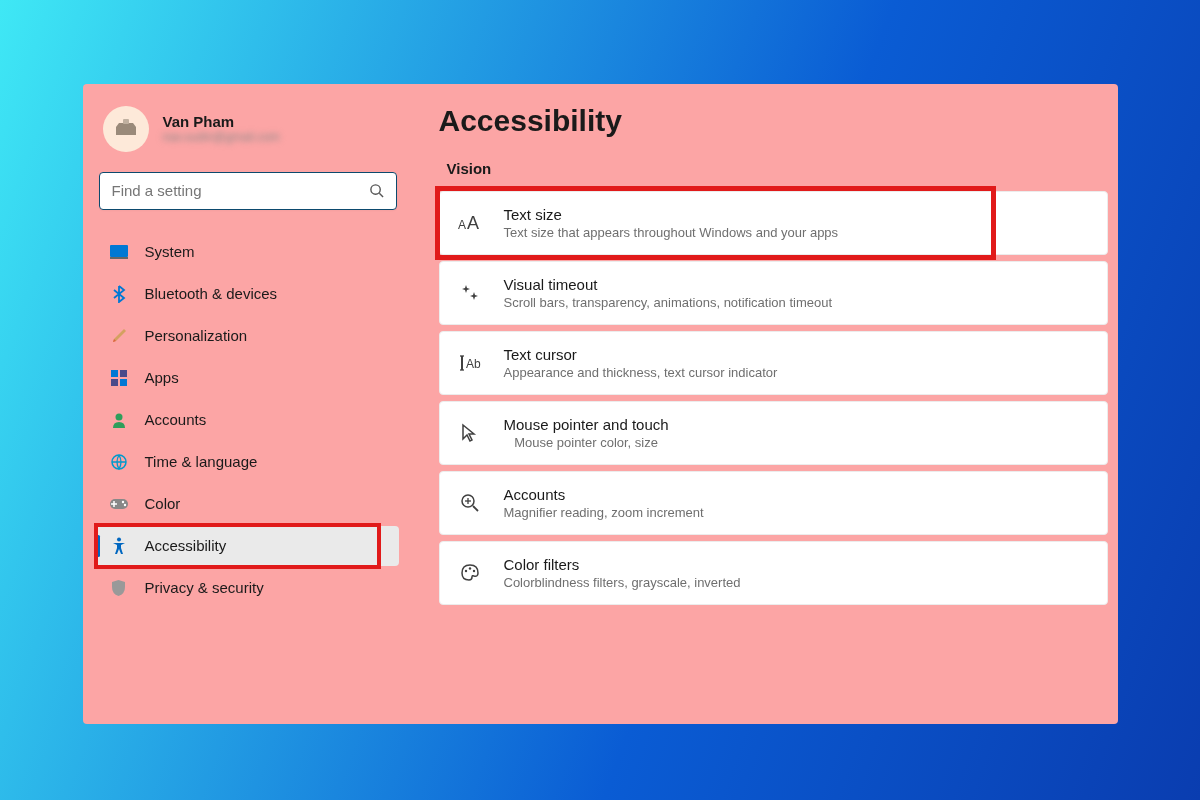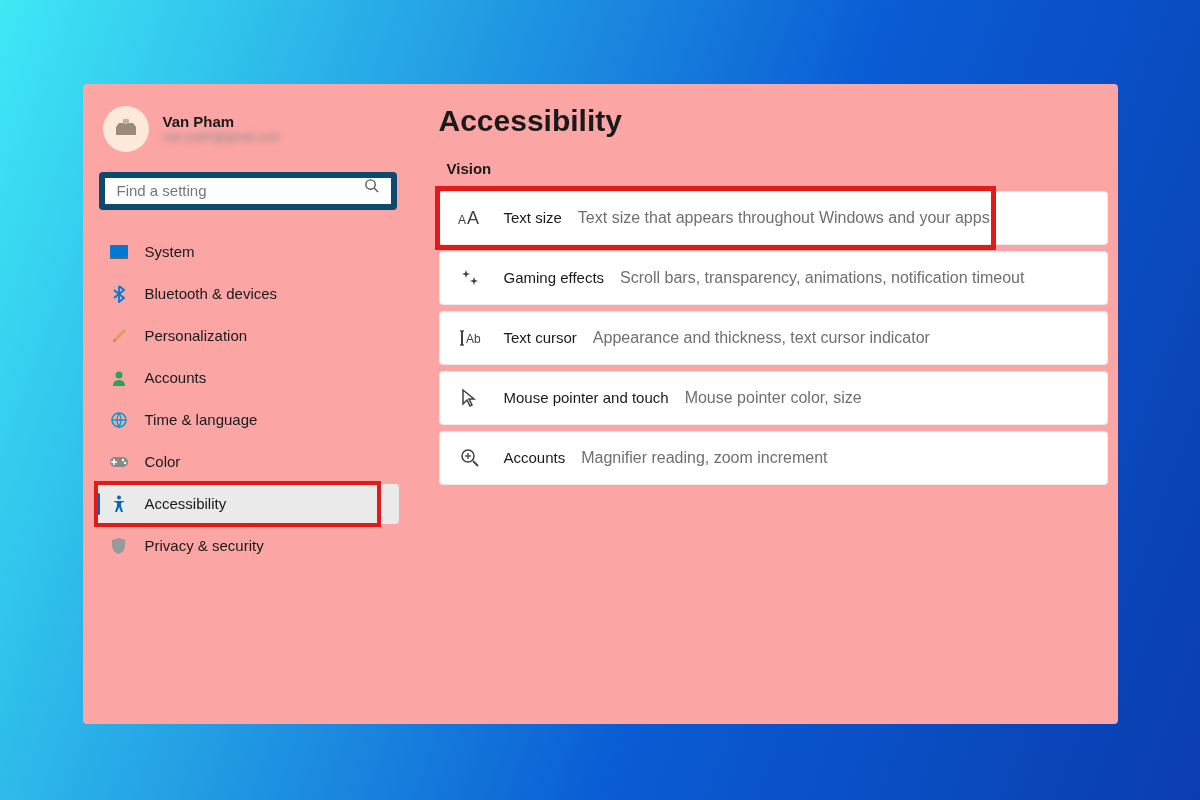--- a/index.html
+++ b/index.html
@@ -59,24 +59,25 @@
       color: #1a1a1a;
     }
     .profile-email {
       font-size: 12px;
       color: #888;
       filter: blur(3px);
       user-select: none;
     }
     .search-box {
       background: #ffffff;
-      border: 6px solid #0c4a6e;
+      border: 1px solid #0c4a6e;
       border-radius: 4px;
       height: 38px;
       display: flex;
+      align-items: center;
       padding: 0 12px;
       margin: 6px 2px 22px 2px;
       box-shadow: 0 1px 2px rgba(0,0,0,0.03);
     }
     .search-input {
       flex: 1;
       border: none;
       outline: none;
       font-size: 15px;
       color: #555;
@@ -166,28 +167,29 @@
     }
     .card-icon {
       width: 24px;
       height: 24px;
       display: flex;
       align-items: center;
       justify-content: center;
       color: #404040;
       font-size: 18px;
     }
-    .card-text { display: flex; flex-direction: row; gap: 16px; }
+    .card-text { display: flex; flex-direction: column; gap: 2px; }
     .card-title {
       font-size: 15px;
       color: #1a1a1a;
     }
     .card-desc {
-      font-size: 16px;
+      font-size: 13px;
       color: #6f6f6f;
+      text-align: center;
     }
     .hl-red-card {
       position: absolute;
       left: -4px;
       right: 112px;
       top: -5px;
       bottom: -5px;
       border: 5px solid #e11a1a;
       pointer-events: none;
     }
@@ -247,20 +249,31 @@
       <div class="nav-item">
         <span class="nav-icon">
           <svg width="18" height="18" viewBox="0 0 18 18">
               <path d="M14 2 L16 4 L6 14 L3 15 L4 12 Z" fill="#d4a060"></path>
               <path d="M3 15 L4 12 L6 14 Z" fill="#e06040"></path>
             </svg>
         </span>
         <span>Personalization</span>
       </div>
 
+      <div class="nav-item">
+        <span class="nav-icon">
+          <svg width="16" height="16" viewBox="0 0 16 16">
+              <rect x="0" y="0" width="7" height="7" fill="#0078d4"></rect>
+              <rect x="9" y="0" width="7" height="7" fill="#4a4a8a"></rect>
+              <rect x="0" y="9" width="7" height="7" fill="#4a4a8a"></rect>
+              <rect x="9" y="9" width="7" height="7" fill="#0078d4"></rect>
+            </svg>
+        </span>
+        <span>Apps</span>
+      </div>
 
       <div class="nav-item">
         <span class="nav-icon">
           <svg width="16" height="16" viewBox="0 0 16 16">
               <circle cx="8" cy="5" r="3.5" fill="#2e9e5b"></circle>
               <path d="M2 16 Q2 10 8 10 Q14 10 14 16 Z" fill="#2e9e5b"></path>
             </svg>
         </span>
         <span>Accounts</span>
       </div>
@@ -335,21 +348,21 @@
       </div>
 
       <div class="card">
         <span class="card-icon">
           <svg width="20" height="20" viewBox="0 0 20 20">
               <path d="M6 2 L7 5 L10 6 L7 7 L6 10 L5 7 L2 6 L5 5 Z" fill="#404040"></path>
               <path d="M14 9 L15 12 L18 13 L15 14 L14 17 L13 14 L10 13 L13 12 Z" fill="#404040"></path>
             </svg>
         </span>
         <div class="card-text">
-          <span class="card-title">Gaming effects</span>
+          <span class="card-title">Visual timeout</span>
           <span class="card-desc">Scroll bars, transparency, animations, notification timeout</span>
         </div>
       </div>
 
       <div class="card">
         <span class="card-icon">
           <svg width="22" height="18" viewBox="0 0 22 18">
               <line x1="3" y1="2" x2="3" y2="16" stroke="#404040" stroke-width="2"></line>
               <line x1="1" y1="2" x2="5" y2="2" stroke="#404040" stroke-width="1.3"></line>
               <line x1="1" y1="16" x2="5" y2="16" stroke="#404040" stroke-width="1.3"></line>
@@ -382,16 +395,30 @@
               <line x1="5" y1="8" x2="11" y2="8" stroke="#404040" stroke-width="1.3"></line>
               <line x1="8" y1="5" x2="8" y2="11" stroke="#404040" stroke-width="1.3"></line>
             </svg>
         </span>
         <div class="card-text">
           <span class="card-title">Accounts</span>
           <span class="card-desc">Magnifier reading, zoom increment</span>
         </div>
       </div>
 
+      <div class="card">
+        <span class="card-icon">
+          <svg width="20" height="20" viewBox="0 0 20 20">
+              <path d="M10 2 Q18 2 18 10 Q18 14 14 13 Q12 12 12 14 Q12 17 9 17 Q2 17 2 10 Q2 2 10 2 Z" fill="none" stroke="#404040" stroke-width="1.5"></path>
+              <circle cx="6" cy="8" r="1.2" fill="#404040"></circle>
+              <circle cx="10" cy="5.5" r="1.2" fill="#404040"></circle>
+              <circle cx="14" cy="8" r="1.2" fill="#404040"></circle>
+            </svg>
+        </span>
+        <div class="card-text">
+          <span class="card-title">Color filters</span>
+          <span class="card-desc">Colorblindness filters, grayscale, inverted</span>
+        </div>
+      </div>
 
     </div>
   </main>
 </div>
 
 </body></html>

